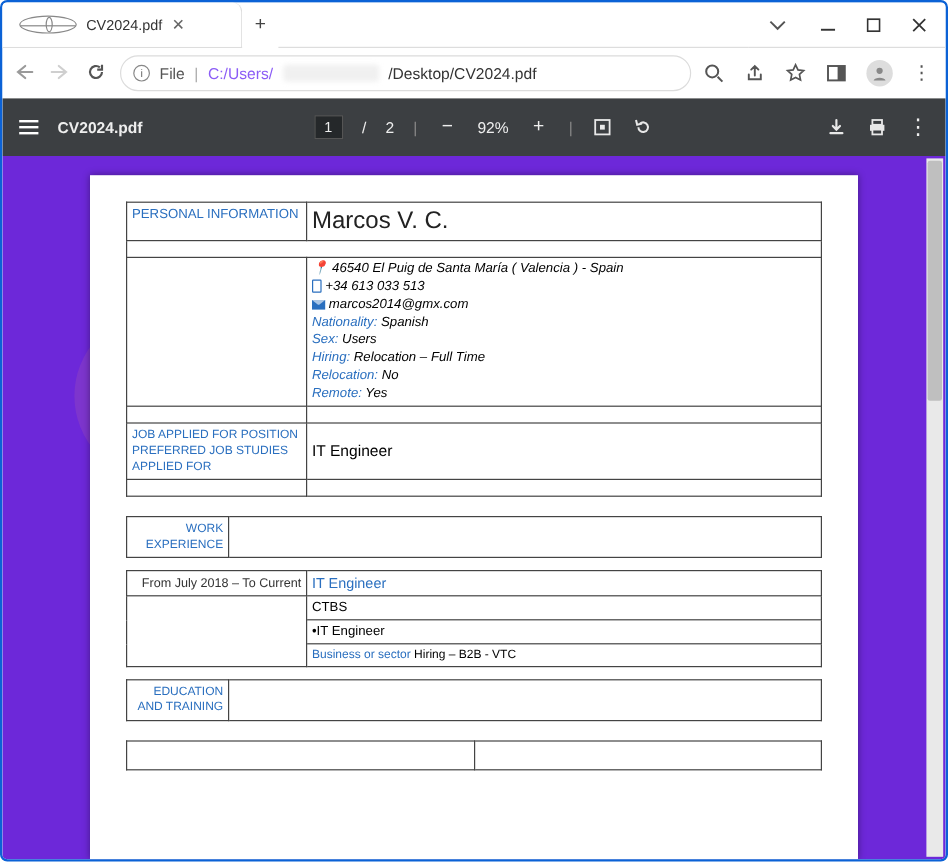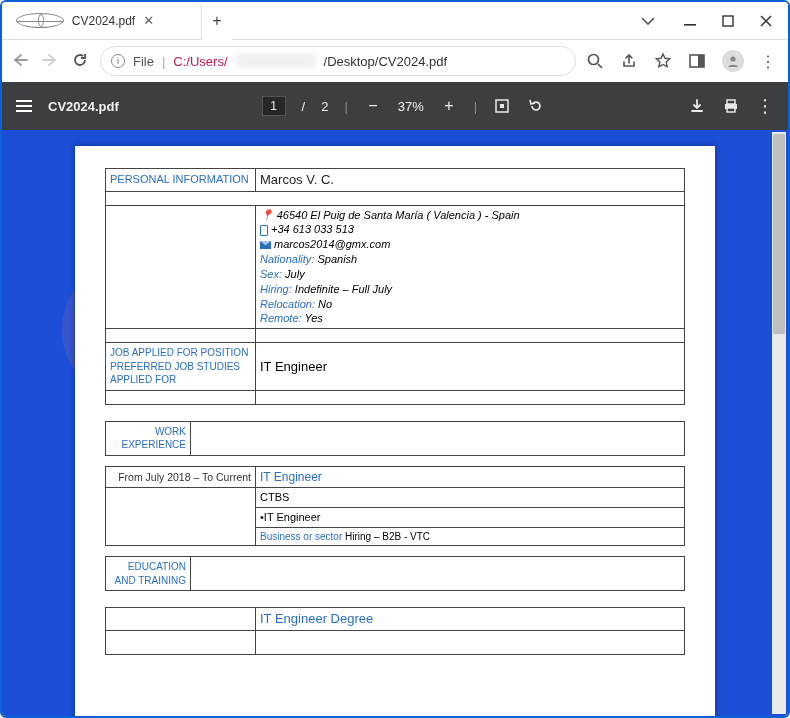--- a/index.html
+++ b/index.html
@@ -40,39 +40,39 @@
 .pdfname { font-weight: 600; }
 .pdfbar .spacer { flex: 1; }
 .pgbox { width: 24px; height: 20px; background: #25282a; border:1px solid #555; text-align:center; line-height:18px; font-size:12px; }
 .pdfsep { color:#888; }
 .zbtn { width:18px; text-align:center; font-size:16px; }
 .fiticon, .rotateicon, .dlicon, .printicon { width:18px; height:18px; display:flex; align-items:center; justify-content:center; }
 .pdfbar svg { fill: #e8e8e8; }
 .vdots { font-size: 18px; }
 
 
-.viewer { position: relative; height: calc(718px - 38px - 42px - 48px - 4px); background: #1d4ed8; display:flex; justify-content:center; overflow:hidden; }
+.viewer { position: relative; height: calc(718px - 38px - 42px - 48px - 4px); background: #6d28d9; display:flex; justify-content:center; overflow:hidden; }
 .scrollbar { position:absolute; right:2px; top:2px; bottom:2px; width:14px; background:#e9e9e9; }
 .scrollbar .thumb { position:absolute; left:1px; right:1px; top:2px; height:200px; background:#bfbfbf; border-radius:2px; }
 
 .page { width: 640px; background:#fff; margin-top:16px; box-shadow:0 0 6px rgba(0,0,0,.4); padding: 22px 30px 0 30px; position:relative; }
 
 
 .wm { position:absolute; left:50%; top:50%; transform:translate(-50%,-50%); color: rgba(250, 150, 120, .15); font-size: 130px; font-weight: 500; font-style: italic; font-family: Arial, sans-serif; pointer-events:none; white-space:nowrap; letter-spacing:-4px; }
 .wm .dot { font-size:90px; }
 .wm .small { font-size:90px; }
 .wmcirc { position:absolute; left:60px; top:130px; width:140px; height:140px; border: 20px solid rgba(250,150,120,.12); border-radius:50%; pointer-events:none; }
 .wmcirc::after { content:""; position:absolute; right:-14px; bottom:-8px; width:30px; height:30px; border-right:20px solid rgba(250,150,120,.12); border-bottom:20px solid rgba(250,150,120,.12); transform: rotate(45deg); }
 
 
 table { border-collapse: collapse; width:100%; }
 td { border:1px solid #444; font-size:11px; padding: 2px 4px; vertical-align: top; line-height:1.35; }
 .lcell { width: 150px; color:#2a6fbf; padding:3px 4px; }
 .lcell.right { text-align:right; color:#333; font-size:10.5px; }
-.bigname { font-size:13px; color:#222; }
+.bigname { font-size:20px; color:#222; }
 .klabel { color:#2a6fbf; }
 .pinfotd div { white-space: nowrap; font-style: italic; }
 .pin { display:inline-block; color:#2a9fd6; margin-right:3px; }
 .env { display:inline-block; width:11px; height:8px; background:#2a6fbf; position:relative; vertical-align:middle; margin-right:3px; }
 .env::after{ content:""; position:absolute; left:0; right:0; top:0; border-left:5.5px solid transparent; border-right:5.5px solid transparent; border-top:4px solid #fff; opacity:.6; }
 .phone { display:inline-block; width:8px; height:11px; border:1px solid #2a6fbf; border-radius:1px; vertical-align:middle; margin-right:3px; }
 .gap { height:16px; }
 .empty { height:20px; }
 </style>
 </head>
@@ -118,21 +118,21 @@
         <path d="M7 2 L13 7 L7 12 M13 7 H1" stroke="#cfcfcf" stroke-width="1.8" fill="none" stroke-linecap="round"></path>
       </svg></span>
   <span class="navbtn enabled reload"><svg viewBox="0 0 16 16">
         <path d="M13 8a5 5 0 1 1-1.8-3.85" stroke="#555" stroke-width="1.8" fill="none"></path>
         <path d="M13 2v4h-4" stroke="#555" stroke-width="1.8" fill="none"></path>
       </svg></span>
   <div class="omnibox">
     <span class="info">i</span>
     <span>File</span>
     <span style="color:#aaa">|</span>
-    <span style="color:#be185d">C:/Users/</span>
+    <span style="color:#8b5cf6">C:/Users/</span>
       <span class="blur"></span>
       <span style="color:#333">/Desktop/CV2024.pdf</span>
   </div>
   <div class="ricons">
     <span class="ic">
         <svg viewBox="0 0 18 18">
           <circle cx="7.5" cy="7.5" r="5" stroke="#555" stroke-width="1.7" fill="none"></circle>
           <path d="M12 12l4 4" stroke="#555" stroke-width="1.7"></path>
         </svg>
       </span>
@@ -168,21 +168,21 @@
       <span></span>
       <span></span>
     </div>
   <div class="pdfname">CV2024.pdf</div>
   <div class="spacer"></div>
   <div class="pgbox">1</div>
   <span>/</span>
   <span>2</span>
   <span class="pdfsep">|</span>
   <span class="zbtn">−</span>
-  <span>37%</span>
+  <span>92%</span>
   <span class="zbtn">+</span>
   <span class="pdfsep">|</span>
   <span class="fiticon">
       <svg width="18" height="18" viewBox="0 0 18 18">
         <rect x="3" y="3" width="12" height="12" stroke="#e8e8e8" stroke-width="1.5" fill="none"></rect>
         <rect x="7" y="7" width="4" height="4" fill="#e8e8e8"></rect>
       </svg>
     </span>
   <span class="rotateicon">
       <svg width="18" height="18" viewBox="0 0 18 18">
@@ -226,22 +226,22 @@
       <tr>
             <td colspan="2" style="height:14px"></td>
           </tr>
       <tr>
         <td class="lcell" style="border-right:1px solid #444"></td>
         <td class="pinfotd">
           <div><span class="pin">📍</span><span>46540 El Puig de Santa María ( Valencia ) - Spain</span></div>
           <div><span class="phone"></span><span>+34 613 033 513</span></div>
           <div><span class="env"></span><span>marcos2014@gmx.com</span></div>
           <div><span class="klabel">Nationality:</span> <span>Spanish</span></div>
-          <div><span class="klabel">Sex:</span> <span>July</span></div>
-          <div><span class="klabel">Hiring:</span>  <span>Indefinite  – Full July</span></div>
+          <div><span class="klabel">Sex:</span> <span>Users</span></div>
+          <div><span class="klabel">Hiring:</span>  <span>Relocation  – Full Time</span></div>
           <div><span class="klabel">Relocation:</span>  <span>No</span></div>
           <div><span class="klabel">Remote:</span> <span>Yes</span></div>
         </td>
       </tr>
       <tr>
             <td style="height:14px;border-right:1px solid #444"></td>
             <td></td>
           </tr>
       <tr>
         <td class="lcell" style="white-space:pre-line;font-size:10px;">JOB APPLIED FOR POSITION
@@ -295,24 +295,20 @@
         <td class="lcell" style="text-align:right;font-size:10px;width:85px;white-space:pre-line">EDUCATION AND TRAINING</td>
         <td class="empty"></td>
       </tr>
     </tbody>
       </table>
 
     <div class="gap"></div>
 
     <table>
       <tbody>
-          <tr>
-        <td class="lcell" style="border:1px solid #444"></td>
-        <td class="klabel" style="font-size:13px">IT Engineer Degree</td>
-      </tr>
       <tr>
             <td style="height:24px;border:1px solid #444"></td>
             <td></td>
           </tr>
     </tbody>
       </table>
 
   </div>
 </div>
 

